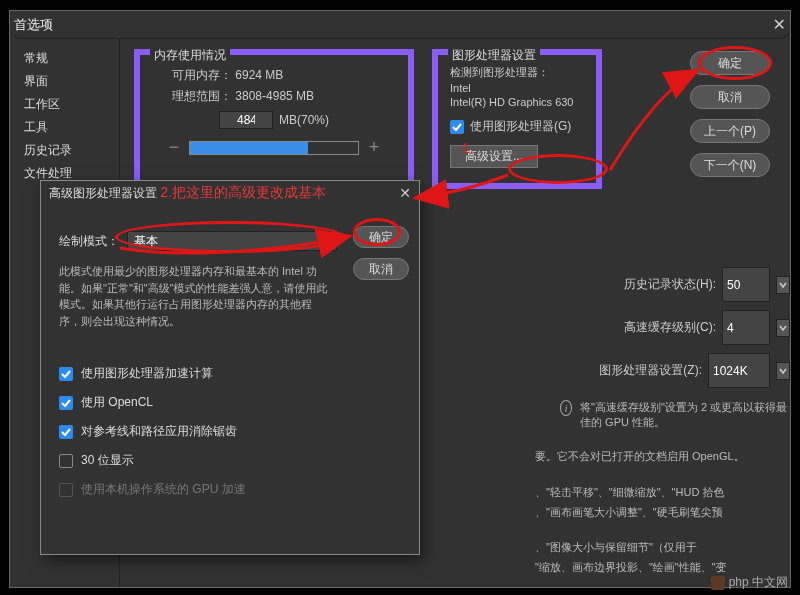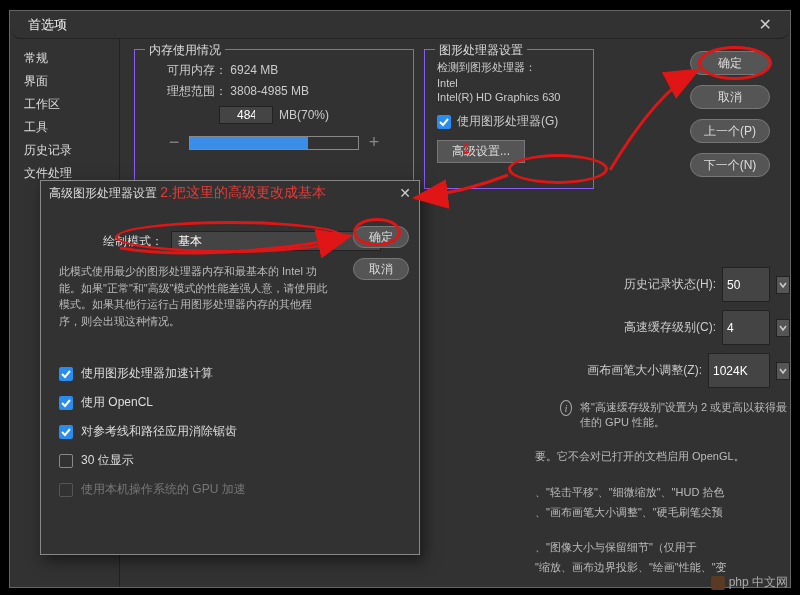--- a/index.html
+++ b/index.html
@@ -18,37 +18,37 @@
       left: 9px; top: 10px;
       width: 782px; height: 578px;
       background: #323232;
       border: 1px solid #666;
     }
     .title-bar {
       height: 28px;
       display: flex;
       align-items: center;
       justify-content: space-between;
-      padding: 0 18px;
+      padding: 0 4px;
       border-bottom: 1px solid #222;
       border-radius: 11px;
     }
     .title-text { color: #eee; font-size: 13px; }
     .close-x { font-size: 16px; color: #ccc; cursor: pointer; }
     .content { display: flex; height: calc(100% - 28px); }
     .sidebar {
       width: 110px;
       padding: 8px 0;
       border-right: 1px solid #222;
     }
     .sidebar-item { padding: 3px 14px; color: #ddd; font-size: 12px; cursor: pointer;}
     .main-area { flex: 1; padding: 10px 14px; position: relative; }
     .top-row { display: flex; gap: 10px; }
     .section {
-      border: 1px solid #8b5cf6;
+      border: 6px solid #8b5cf6;
       padding: 8px 12px 12px 12px;
       position: relative;
     }
     .section-title {
       position: absolute;
       top: -8px; left: 10px;
       background: #323232;
       padding: 0 4px;
       color: #ddd;
     }
@@ -56,21 +56,21 @@
     .mem-line { margin: 4px 20px; color: #ccc; font-size:12px;}
     .mem-usage-row { display:flex; align-items:center; justify-content:center; margin-top:6px; gap:6px;}
     .mem-input {
       background:#444; color:#fff; border:1px solid #222; width:54px; height:18px; padding:0 17px; font-size:12px;
     }
     .suffix{ color:#ccc; font-size:12px;}
     .slider-row { display:flex; align-items:center; justify-content:center; gap:8px; margin-top:8px;}
     .minus,.plus{ font-size:18px; color:#888; width:14px; text-align:center;}
     .slider-track { width:170px; height:14px; border:1px solid #888; position:relative; background:#323232;}
     .slider-fill { position:absolute; left:0; top:0; bottom:0; width:70%; background:#3a8de8;}
-    .gpu-section { width: 170px; height: 140px; }
+    .gpu-section { width: 170px; height: 140px; margin-left:8px;}
     .gpu-line{ color:#ccc; font-size:11px; margin:2px 0;}
     .gpu-checkbox-row{ display:flex; align-items:center; gap:6px; margin-top:10px;}
     .chk{ width:14px; height:14px; background:#2b8cef; display:inline-flex; align-items:center; justify-content:center; border-radius:2px;}
     .chk.off{ background:#323232; border:1px solid #888;}
     .chk svg{ width:10px; height:10px; }
     .adv-btn{
       margin-top:10px;
       background:#555; color:#ddd; border:1px solid #777; padding:2px 14px; font-size:12px; cursor:pointer;
       display:inline-block;
     }
@@ -96,21 +96,21 @@
     
     .sub-dialog{
       position:absolute; left:40px; top:180px; width:380px; height:375px;
       background:#323232; border:1px solid #888; box-shadow:4px 6px 14px rgba(0,0,0,0.5);
       z-index:10;
     }
     .sub-title{ height:24px; display:flex; align-items:center; justify-content:space-between; padding:0 8px; font-size:12px; color:#ddd;}
     .annot{ color:#e83a3a; font-size:14px;}
     .sub-body{ padding:14px 18px;}
     .draw-row{ display:flex; align-items:center; gap:8px; margin:12px 0;}
-    .draw-label{ color:#ddd; font-size:12px;margin-left:44px;}
+    .draw-label{ color:#ddd; font-size:12px;}
     .draw-select{ background:#444; color:#fff; border:1px solid #222; width:210px; height:20px; padding:0 6px; font-size:12px;}
     .sub-btns{ position:absolute; right:10px; top:45px; display:flex; flex-direction:column; gap:10px;}
     .sub-btns .dlg-btn{ width:56px; height:22px; border-radius:11px;}
     .desc-text{ font-size:11px; color:#bbb; line-height:1.5; margin-top:4px; margin-right:70px;}
     .sub-checks{ margin-top:36px;}
     .sub-ck-row{ display:flex; align-items:center; gap:8px; margin:12px 0; font-size:12px; color:#ddd;}
     .disabled{ color:#777;}
     
     .red-ellipse{
       position:absolute; border:3px solid #e01616; border-radius:50%; pointer-events:none; z-index:30;
@@ -220,21 +220,21 @@
         <div class="row-label-input">
           <span>高速缓存级别(C):</span>
           <input class="mini-input" value="4" style="">
           <span class="dropdown-caret">
               <svg width="8" height="8" viewBox="0 0 8 8">
                 <path d="M1 2 L4 6 L7 2" stroke="#ccc" stroke-width="1.5" fill="none"></path>
               </svg>
             </span>
         </div>
         <div class="row-label-input">
-          <span>画布画笔大小调整(Z):</span>
+          <span>图形处理器设置(Z):</span>
           <input class="mini-input wide" value="1024K" style="">
           <span class="dropdown-caret">
               <svg width="8" height="8" viewBox="0 0 8 8">
                 <path d="M1 2 L4 6 L7 2" stroke="#ccc" stroke-width="1.5" fill="none"></path>
               </svg>
             </span>
         </div>
         <div class="info-row">
           <span class="info-icon">i</span>
           <span class="info-text">将"高速缓存级别"设置为 2 或更高以获得最佳的 GPU 性能。</span>

